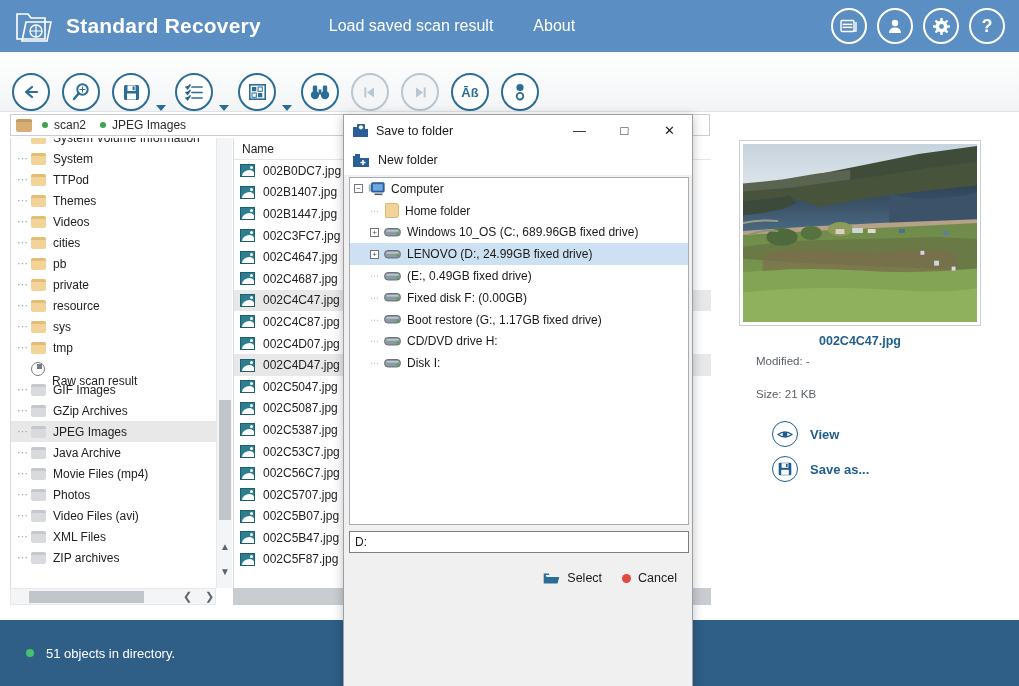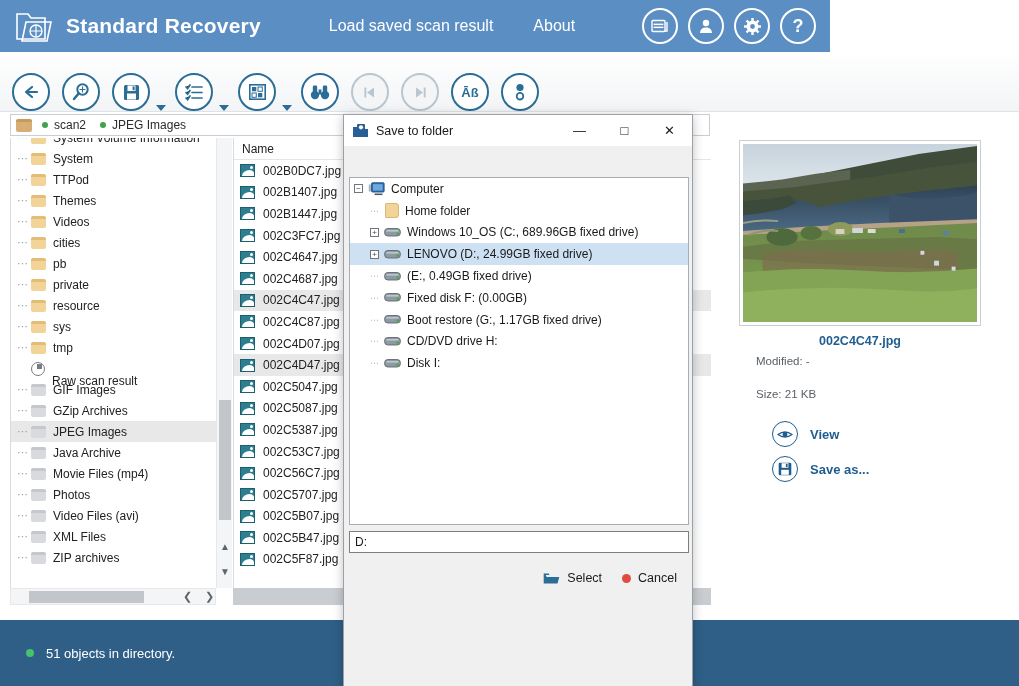--- a/index.html
+++ b/index.html
@@ -6,21 +6,21 @@
   html, body {
     width: 1019px; height: 686px;
     font-family: "Liberation Sans", sans-serif;
     overflow: hidden;
     background: #ffffff;
   }
   #app { position: relative; width: 1019px; height: 686px; }
 
   
   .header {
-    position: absolute; left: 0; top: 0; width: 830px; height: 52px;
+    position: absolute; left: 0; top: 0; width: 1019px; height: 52px;
     background: #5b8fc4;
     display: flex; align-items: center;
   }
   .logo-mark { width: 40px; height: 36px; margin-left: 14px; flex: 0 0 auto; }
   .app-title {
     color: #ffffff; font-size: 21px; font-weight: bold;
     margin-left: 12px; letter-spacing: .2px; white-space: nowrap;
   }
   .header-nav { display: flex; align-items: center; margin-left: 68px; gap: 40px; }
   .header-nav a {
@@ -662,20 +662,28 @@
         <rect x="5" y="1" width="8" height="7" rx="1" fill="#2a5e96"></rect>
         <circle cx="9" cy="4.3" r="2.1" fill="#ffffff"></circle>
       </svg>
       <span class="dlg-title-text">Save to folder</span>
       <div class="dlg-wctl">
         <div class="wbtn">—</div>
         <div class="wbtn">□</div>
         <div class="wbtn">✕</div>
       </div>
     </div>
+    <div class="dlg-newfolder">
+      <svg class="nf-ico" viewBox="0 0 18 15">
+        <path d="M1 3 L1 14 L17 14 L17 5 L8.5 5 L7 3 Z" fill="#2a5e96"></path>
+        <path d="M3 1 h5 v3 h-5 z" fill="#2a5e96"></path>
+        <path d="M11 7 v5 M8.5 9.5 h5" stroke="#ffffff" stroke-width="1.6"></path>
+      </svg>
+      <span>New folder</span>
+    </div>
     <div class="dlg-tree" id="dlg-tree">
         <div class="dt-row" style="padding-left: 4px;">
           <span class="exp-box">−</span>
           <span class="pc-ico"><svg width="17" height="14" viewBox="0 0 17 14">
               <rect x="3.6" y="0.8" width="12.5" height="9.2" rx="0.8" fill="#2f6fb5" stroke="#1d4a7c" stroke-width="0.9"></rect>
               <rect x="5" y="2.2" width="9.6" height="6.4" fill="#6fa8de"></rect>
               <path d="M6.5 11.5 h8 v1.6 h-8 z" fill="#4a5a68"></path>
               <rect x="0.8" y="2.5" width="2" height="7" fill="#9fb0bd"></rect>
             </svg></span>
           <span>Computer</span>

